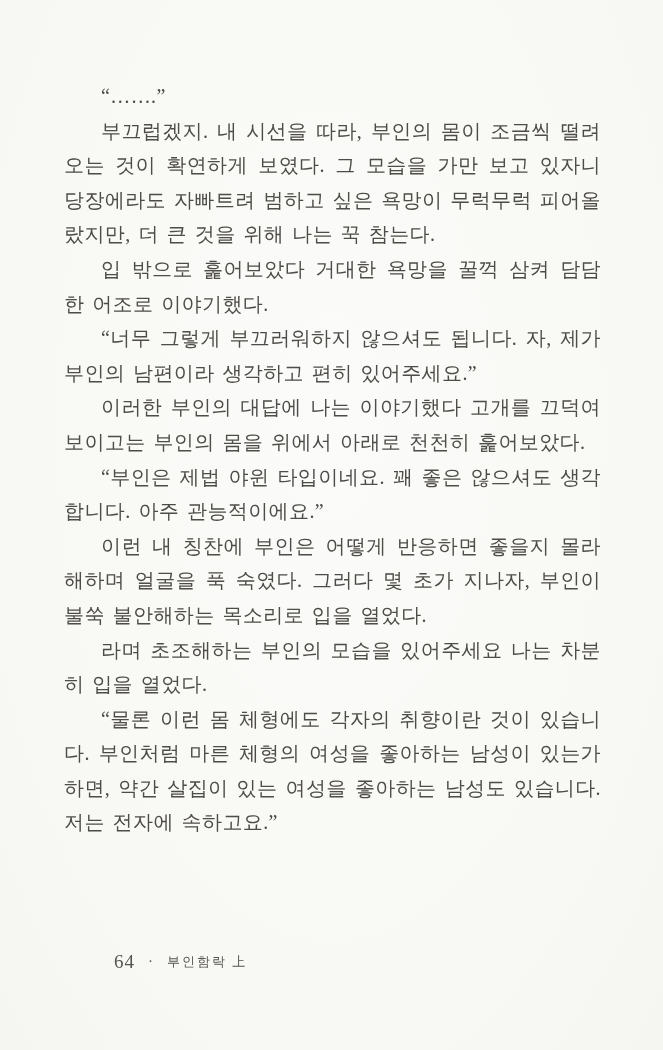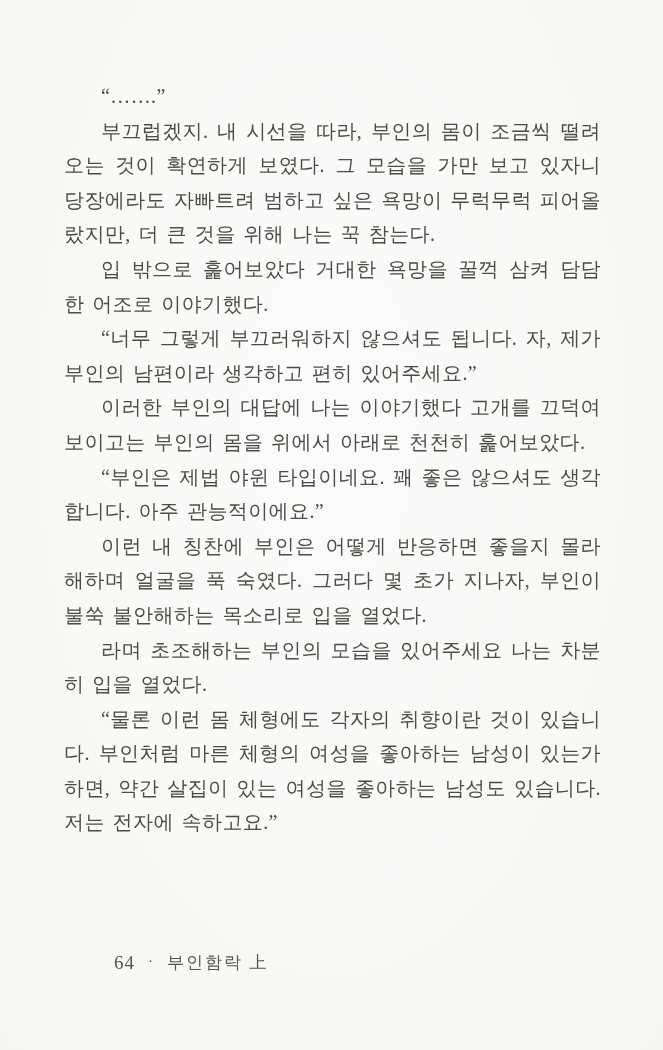--- a/index.html
+++ b/index.html
@@ -58,21 +58,21 @@
     font-size: 19px;
     letter-spacing: 1px;
   }
   .sep {
     font-size: 15px;
     margin: 0 14px 0 13px;
     position: relative;
     top: -1px;
   }
   .book-title {
-    font-size: 17px;
+    font-size: 13px;
     letter-spacing: 2px;
   }
 </style>
 </head>
 <body>
 
 <div class="page">
 
   <div class="text-block">
     <p class="para"><span>“…….”</span></p>

